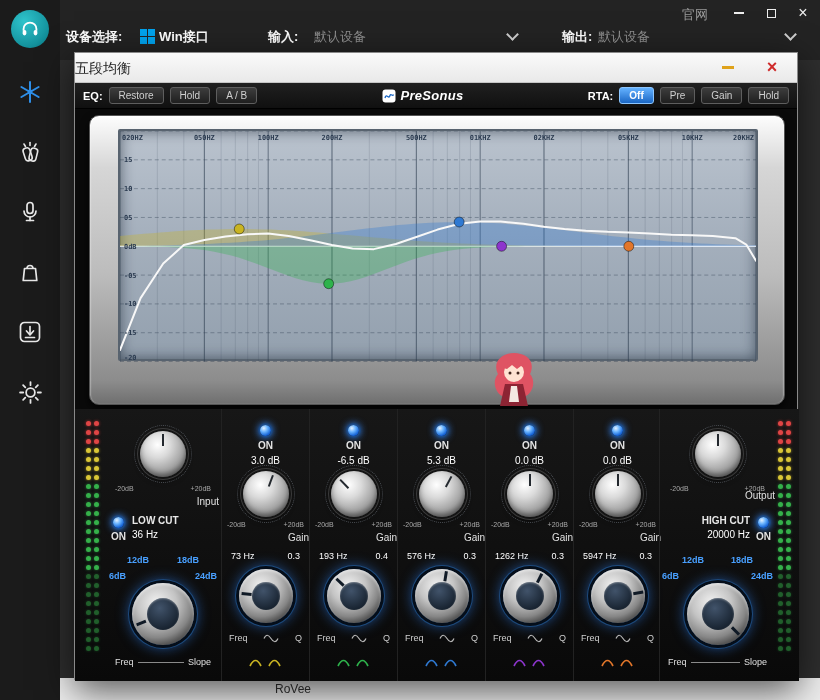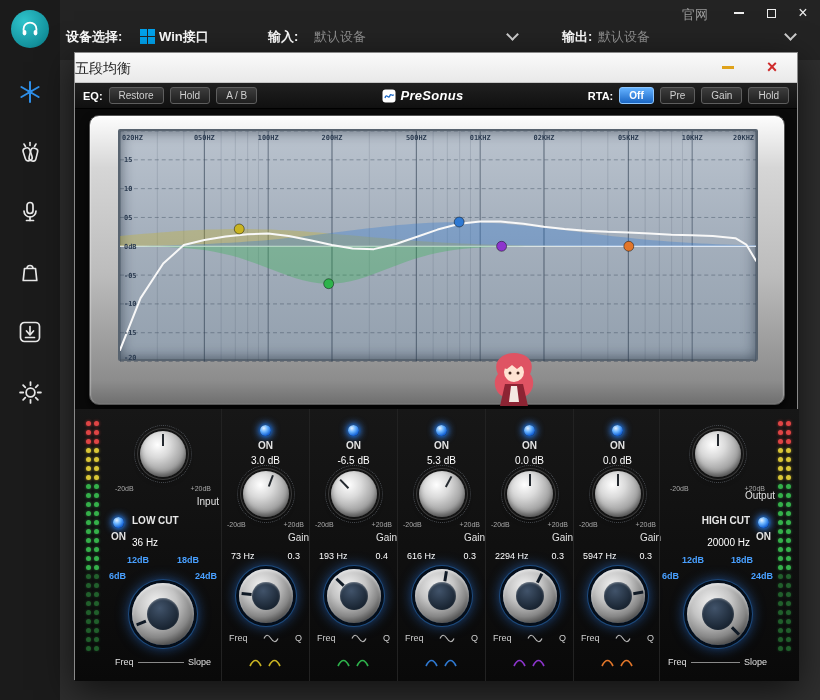--- a/index.html
+++ b/index.html
@@ -99,31 +99,34 @@
   .knob-b.big .bpointer{transform-origin:50% 29px}
 
   .fq-row{position:absolute;display:flex;justify-content:space-between;font-size:9px;color:#fff}
   .fq-labels{position:absolute;display:flex;justify-content:space-between;align-items:center;font-size:9px;color:#cfcfcf}
   .band-icon{position:absolute;left:50%;transform:translateX(-50%)}
 
   .cut-block{position:absolute;left:4px;right:4px;display:flex;gap:6px;align-items:flex-start}
   .cut-led-col{display:flex;flex-direction:column;align-items:center;gap:3px;padding-top:2px}
   .cut-texts{flex:1}
   .cut-label{font-size:10px;font-weight:bold;color:#e8e8e8}
-  .cut-freq{font-size:10px;color:#fff;margin-top:11px}
+  .cut-freq{font-size:10px;color:#fff;margin-top:3px}
   .slope-labels span{position:absolute;font-size:9px;font-weight:bold;color:#49a0ff}
   .fs-row{position:absolute;left:8px;right:8px;display:flex;align-items:center;gap:4px;font-size:9px;color:#e0e0e0}
   .fs-line{flex:1;height:1px;background:#8a8a8a}
 </style>
 </head>
 <body>
 
 <div class="screen">
 
   <div class="content-bg"></div>
+  <div class="bottom-strip">
+    <div class="rovee">RoVee</div>
+  </div>
 
   <div class="topbar">
     <div class="site-link">官网</div>
     <div class="win-controls">
       <div class="wc">
           <div class="minbar"></div>
         </div>
       <div class="wc">
           <div class="maxbox"></div>
         </div>
@@ -562,21 +565,21 @@
             <div class="val" style="position:absolute;top:46px;width:100%">5.3 dB</div>
             <div class="knob-s" style="left:21px;top:62px">
               <div class="pointer" style="transform: rotate(28.35deg);"></div>
             </div>
             <div class="range-row" style="top:112px;left:5px;right:5px">
               <span>-20dB</span>
               <span>+20dB</span>
             </div>
             <div class="sec-label" style="top:123px">Gain</div>
             <div class="fq-row" style="top:142px;left:9px;right:9px">
-              <span>616 Hz</span>
+              <span>576 Hz</span>
               <span>0.3</span>
             </div>
             <div class="knob-b" style="left:17px;top:160px">
               <div class="bpointer" style="transform: rotate(8.98948deg);"></div>
               <div class="bcenter"></div>
             </div>
             <div class="fq-labels" style="top:224px;left:7px;right:7px">
               <span>Freq</span>
               <svg width="16" height="9" viewBox="0 0 16 9">
                 <path d="M1 4.5 Q4 -2 8 4.5 Q12 11 15 4.5" fill="none" stroke="#b8b8b8" stroke-width="1.2"></path>
@@ -594,21 +597,21 @@
             <div class="val" style="position:absolute;top:46px;width:100%">0.0 dB</div>
             <div class="knob-s" style="left:21px;top:62px">
               <div class="pointer" style="transform: rotate(0deg);"></div>
             </div>
             <div class="range-row" style="top:112px;left:5px;right:5px">
               <span>-20dB</span>
               <span>+20dB</span>
             </div>
             <div class="sec-label" style="top:123px">Gain</div>
             <div class="fq-row" style="top:142px;left:9px;right:9px">
-              <span>2294 Hz</span>
+              <span>1262 Hz</span>
               <span>0.3</span>
             </div>
             <div class="knob-b" style="left:17px;top:160px">
               <div class="bpointer" style="transform: rotate(27.0026deg);"></div>
               <div class="bcenter"></div>
             </div>
             <div class="fq-labels" style="top:224px;left:7px;right:7px">
               <span>Freq</span>
               <svg width="16" height="9" viewBox="0 0 16 9">
                 <path d="M1 4.5 Q4 -2 8 4.5 Q12 11 15 4.5" fill="none" stroke="#b8b8b8" stroke-width="1.2"></path>

